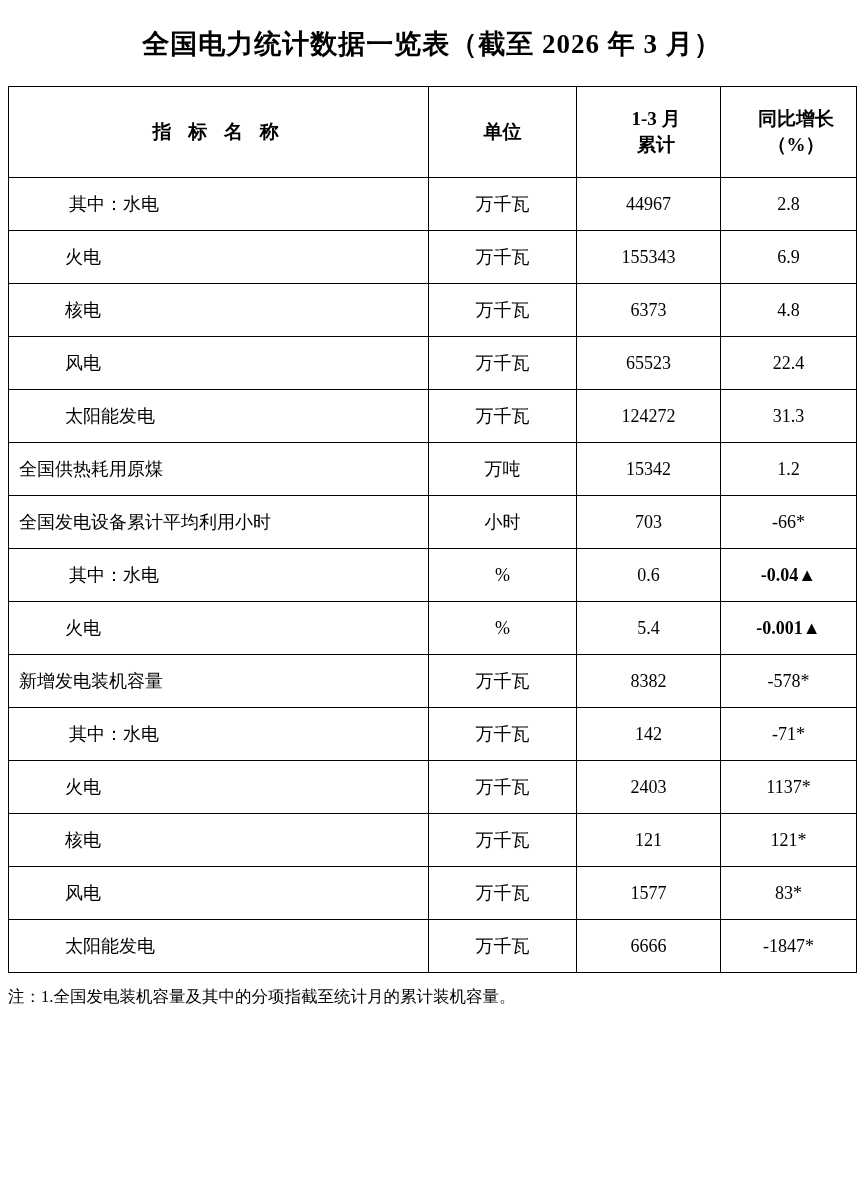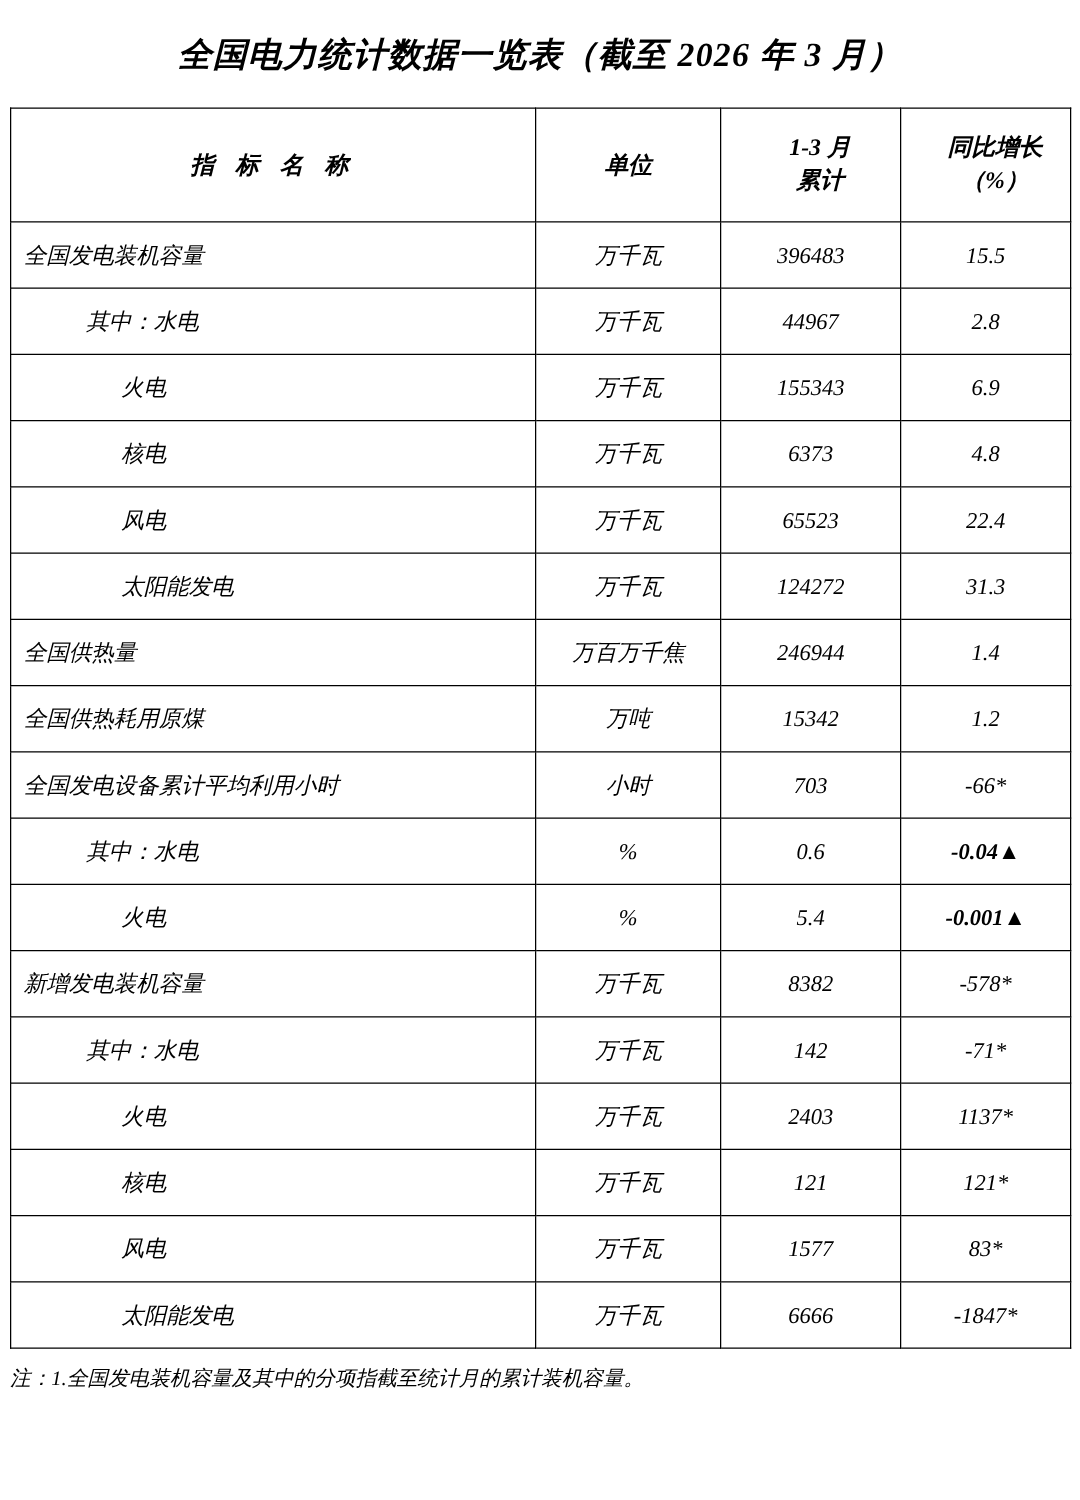--- a/index.html
+++ b/index.html
@@ -13,21 +13,20 @@
     font-family: "Liberation Serif", "DejaVu Serif", serif;
     color: #000000;
     overflow: hidden;
   }
   .page {
     width: 864px;
     height: 992px;
     box-sizing: border-box;
     padding: 0 8px;
     position: relative;
-    font-style: italic;
   }
   .doc-title {
     text-align: center;
     font-size: 27px;
     font-weight: bold;
     letter-spacing: 1px;
     padding-top: 26px;
     padding-bottom: 24px;
     font-family: "Liberation Serif", "DejaVu Serif", serif;
   }
@@ -62,21 +61,21 @@
   }
   table.stat tbody td {
     height: 50px;
     vertical-align: middle;
   }
   td.name {
     text-align: left;
     padding-left: 10px;
   }
   td.name.indent1 { padding-left: 60px; }
-  td.name.indent2 { padding-left: 88px; }
+  td.name.indent2 { padding-left: 56px; }
   td.unit, td.value, td.growth {
     text-align: center;
   }
   td.growth.bold { font-weight: bold; }
   .notes {
     width: 848px;
     margin: 10px auto 0 auto;
     font-size: 16.5px;
     line-height: 1.65;
     font-family: "Liberation Serif", "DejaVu Serif", serif;
@@ -106,26 +105,20 @@
           <div>累计</div>
         </th>
         <th class="hdr-two-line">
           <div>同比增长</div>
           <div>（%）</div>
         </th>
       </tr>
     </thead>
     <tbody id="table-body">
         <tr>
-          <td class="name">全国发电装机容量</td>
-          <td class="unit">万千瓦</td>
-          <td class="value">396483</td>
-          <td class="growth">15.5</td>
-        </tr>
-        <tr>
           <td class="name indent1">其中：水电</td>
           <td class="unit">万千瓦</td>
           <td class="value">44967</td>
           <td class="growth">2.8</td>
         </tr>
         <tr>
           <td class="name indent2">火电</td>
           <td class="unit">万千瓦</td>
           <td class="value">155343</td>
           <td class="growth">6.9</td>
@@ -140,26 +133,20 @@
           <td class="name indent2">风电</td>
           <td class="unit">万千瓦</td>
           <td class="value">65523</td>
           <td class="growth">22.4</td>
         </tr>
         <tr>
           <td class="name indent2">太阳能发电</td>
           <td class="unit">万千瓦</td>
           <td class="value">124272</td>
           <td class="growth">31.3</td>
-        </tr>
-        <tr>
-          <td class="name">全国供热量</td>
-          <td class="unit">万百万千焦</td>
-          <td class="value">246944</td>
-          <td class="growth">1.4</td>
         </tr>
         <tr>
           <td class="name">全国供热耗用原煤</td>
           <td class="unit">万吨</td>
           <td class="value">15342</td>
           <td class="growth">1.2</td>
         </tr>
         <tr>
           <td class="name">全国发电设备累计平均利用小时</td>
           <td class="unit">小时</td>

